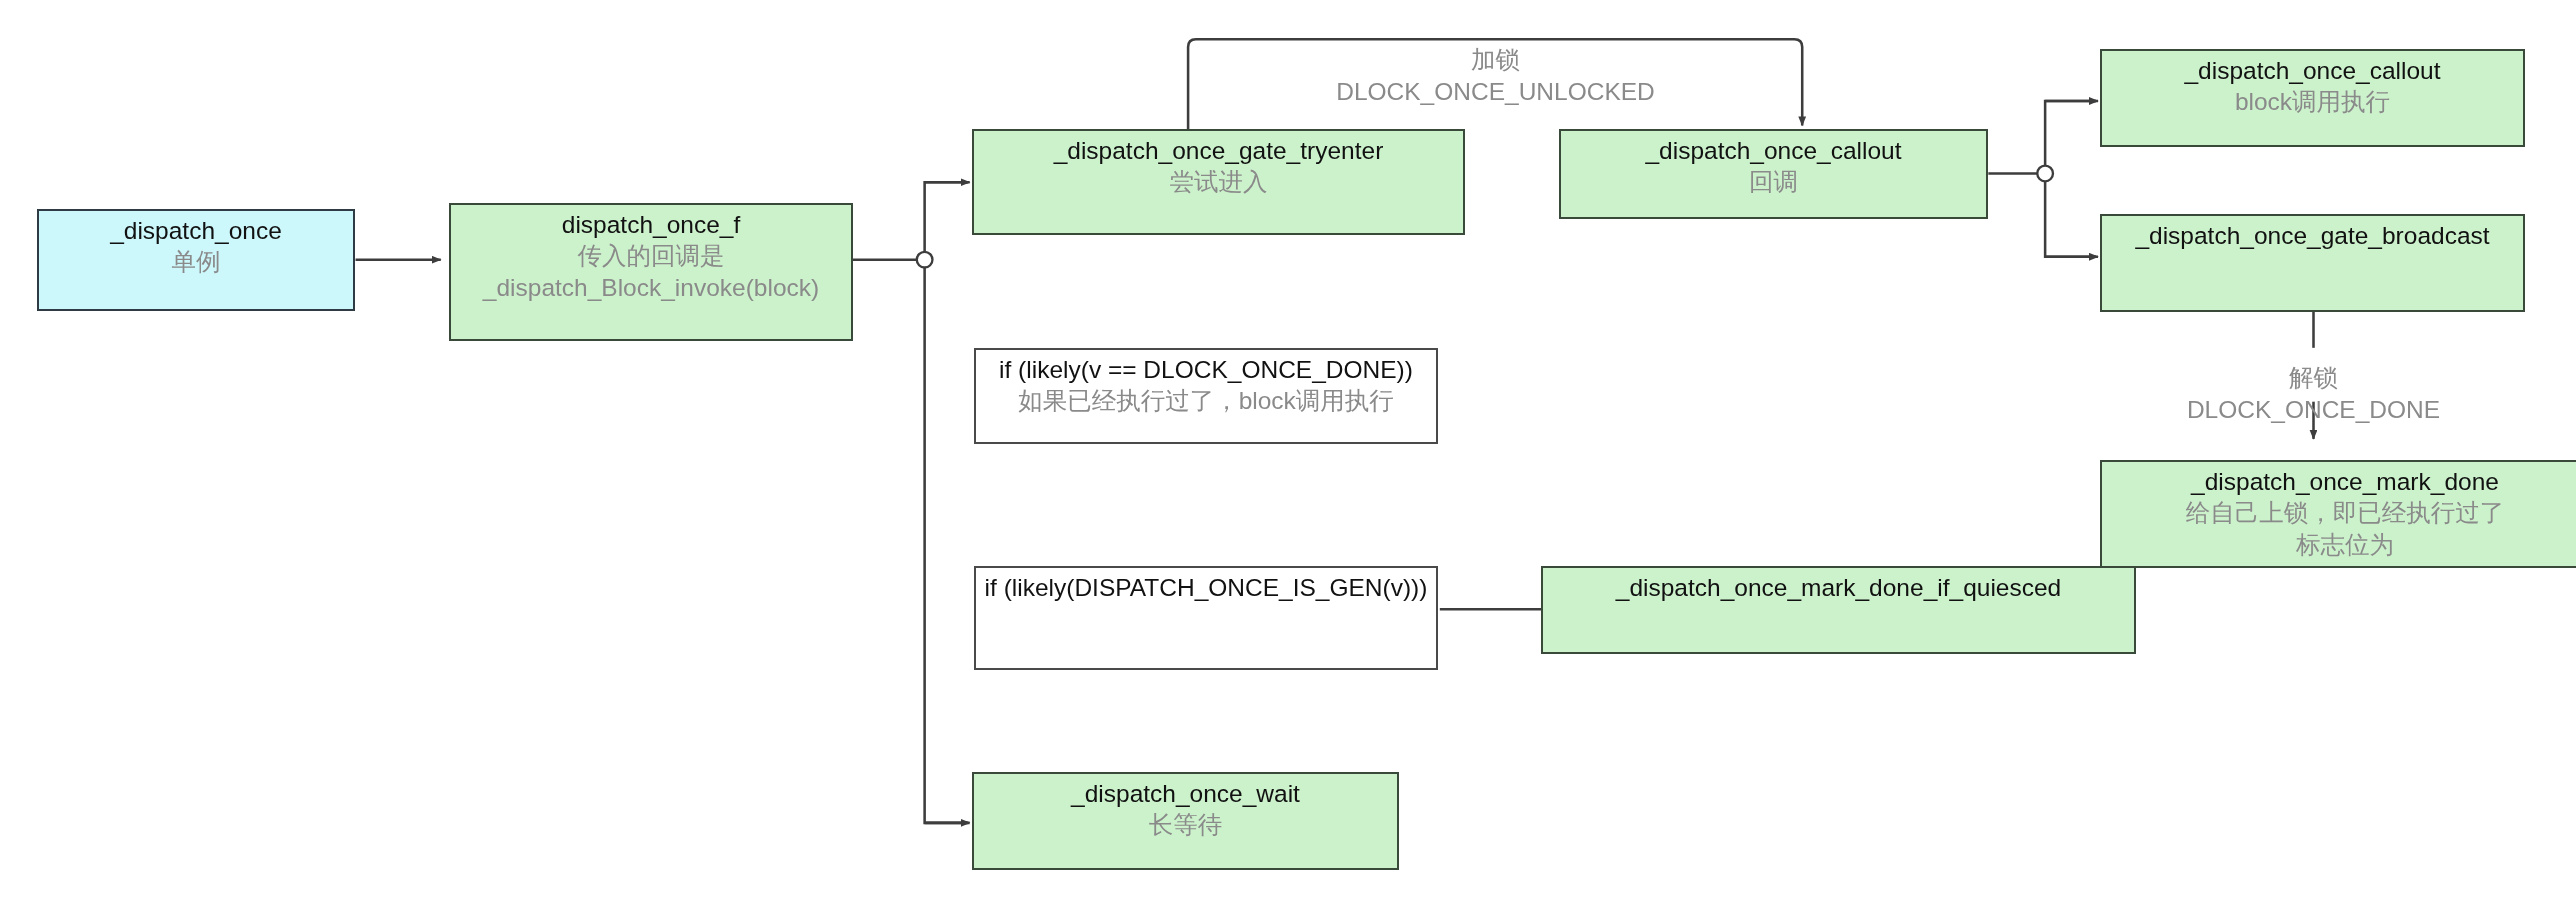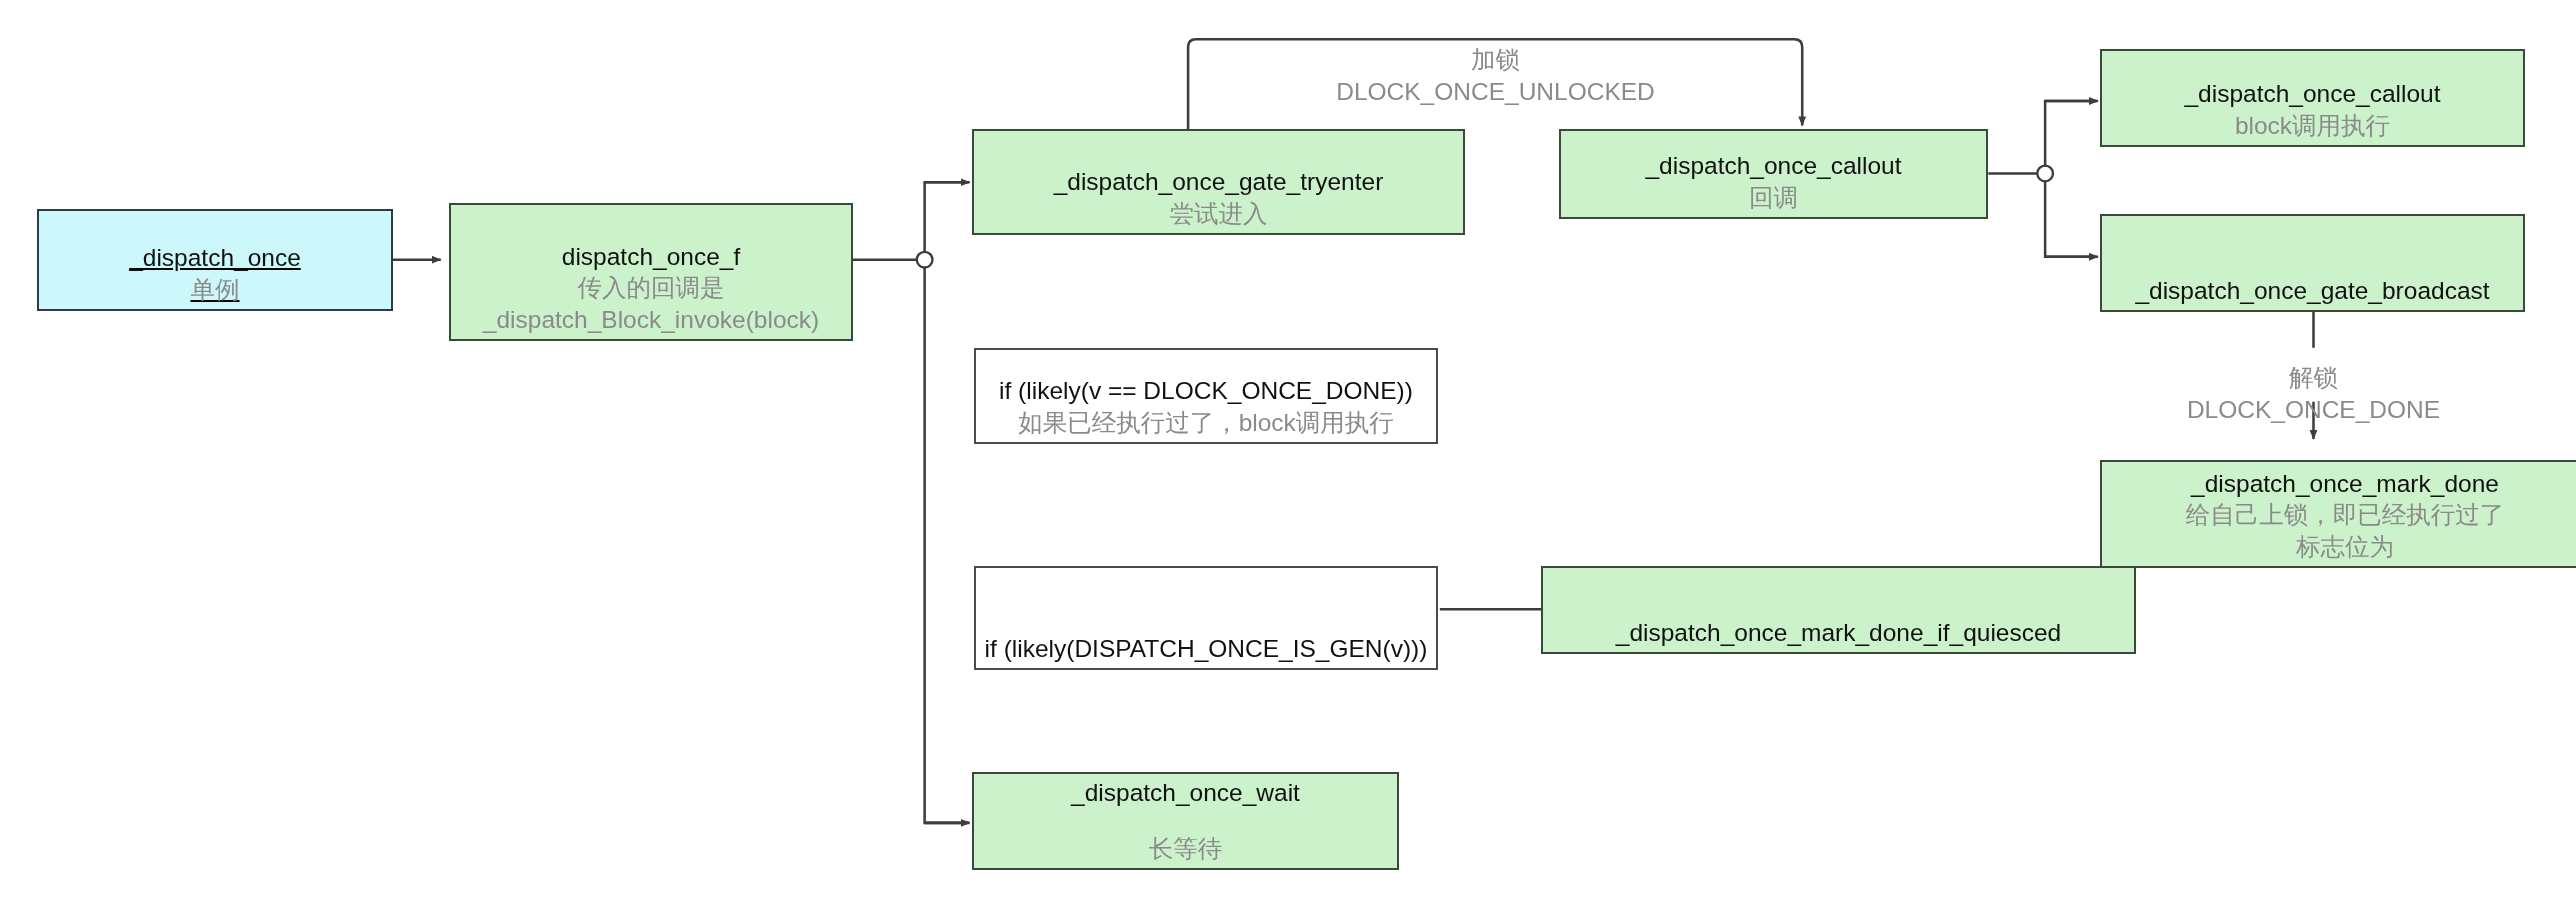--- a/index.html
+++ b/index.html
@@ -14,21 +14,21 @@
     height: 917px;
     background: #ffffff;
     overflow: hidden;
   }
   .node {
     position: absolute;
     border: 2px solid #333333;
     display: flex;
     flex-direction: column;
     align-items: center;
-    justify-content: flex-end;
+    justify-content: flex-start;
     text-align: center;
     line-height: 1.28;
     padding: 3.9px 9.8px;
   }
   .node.green  { background: #ccf2cc; border-color: #3a4a3a; }
   .node.cyan   { background: #ccf7fb; border-color: #2f3b44; }
   .node.white  { background: #ffffff; border-color: #4a4a4a; }
 
   .title {
     color: #111111;
@@ -91,21 +91,21 @@
     <path class="wire" d="M 2088,177 L 2088,262 L 2140,262"></path>
     <path class="wire" d="M 2088,262 L 2142,262" marker-end="url(#arrow)"></path>
     <circle class="junction" cx="2088" cy="177" r="8"></circle>
 
     <path class="wire" d="M 2362,318 L 2362,355"></path>
     <path class="wire" d="M 2362,410 L 2362,448" marker-end="url(#arrow)"></path>
 
     <path class="wire" d="M 1470,622 L 1588,622" marker-end="url(#arrow)"></path>
   </svg>
 
-  <div class="node cyan" style="left:37px; top:209px; width:356px; height:102px;text-decoration:underline;">
+  <div class="node cyan" style="left:37px; top:209px; width:318px; height:102px;">
     <div class="title">_dispatch_once</div>
     <div class="sub">单例</div>
   </div>
 
   <div class="node green" style="left:449px; top:203px; width:404px; height:138px;">
     <div class="title">dispatch_once_f</div>
     <div class="sub">传入的回调是</div>
     <div class="sub">_dispatch_Block_invoke(block)</div>
   </div>
 
@@ -140,21 +140,21 @@
   </div>
 
   <div class="node white" style="left:974px; top:566px; width:464px; height:104px;">
     <div class="title">if (likely(DISPATCH_ONCE_IS_GEN(v)))</div>
   </div>
 
   <div class="node green" style="left:1541px; top:566px; width:595px; height:88px;">
     <div class="title">_dispatch_once_mark_done_if_quiesced</div>
   </div>
 
-  <div class="node green" style="left:972px; top:772px; width:427px; height:98px;gap:24px;">
+  <div class="node green" style="left:972px; top:772px; width:427px; height:98px;">
     <div class="title">_dispatch_once_wait</div>
     <div class="sub">长等待</div>
   </div>
 
   <div class="edge-label" style="left:1329px; top:7.8px; width:333px;">
     <div>加锁</div>
     <div>DLOCK_ONCE_UNLOCKED</div>
   </div>
 
   <div class="edge-label" style="left:2147px; top:326px; width:333px;">

